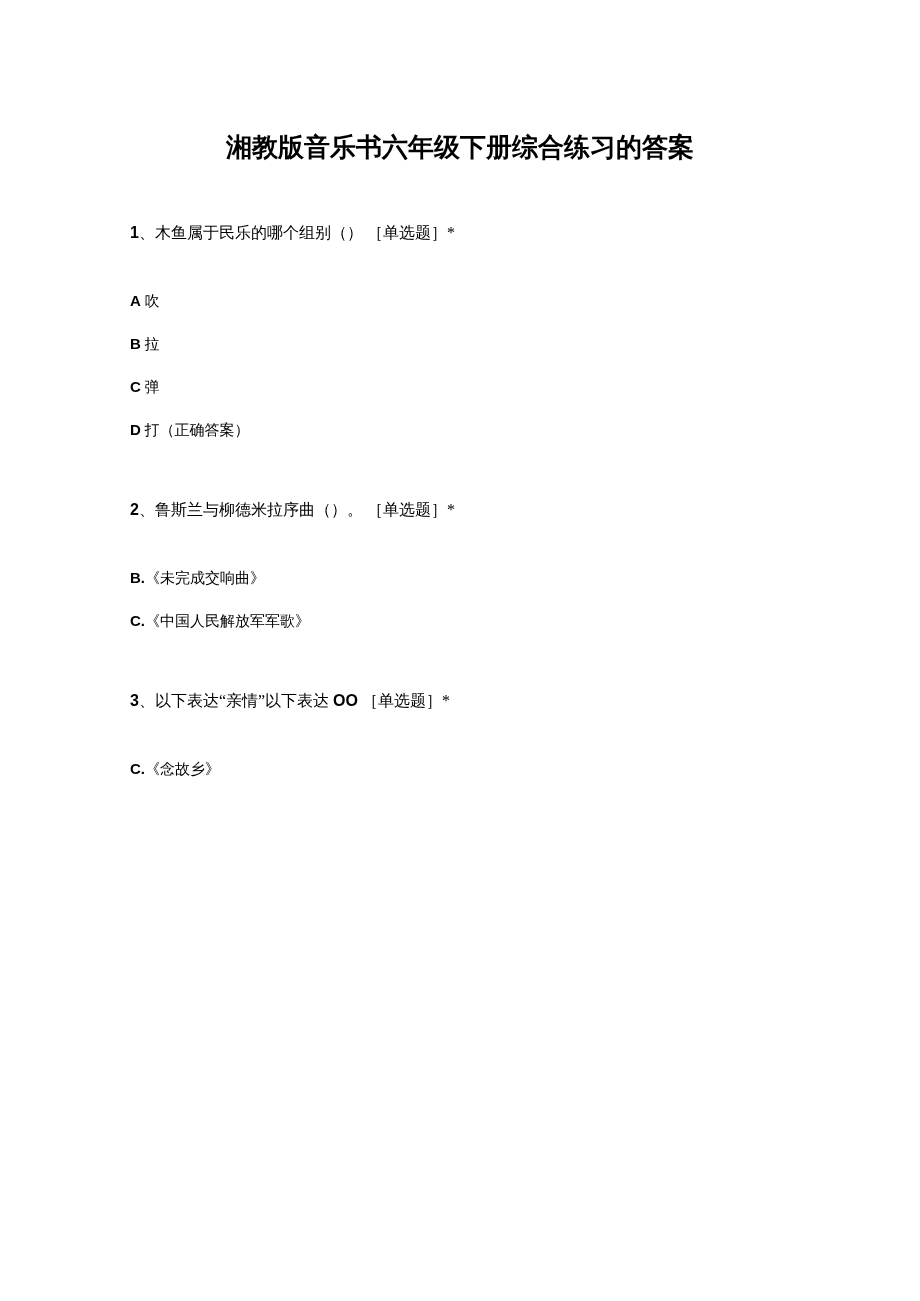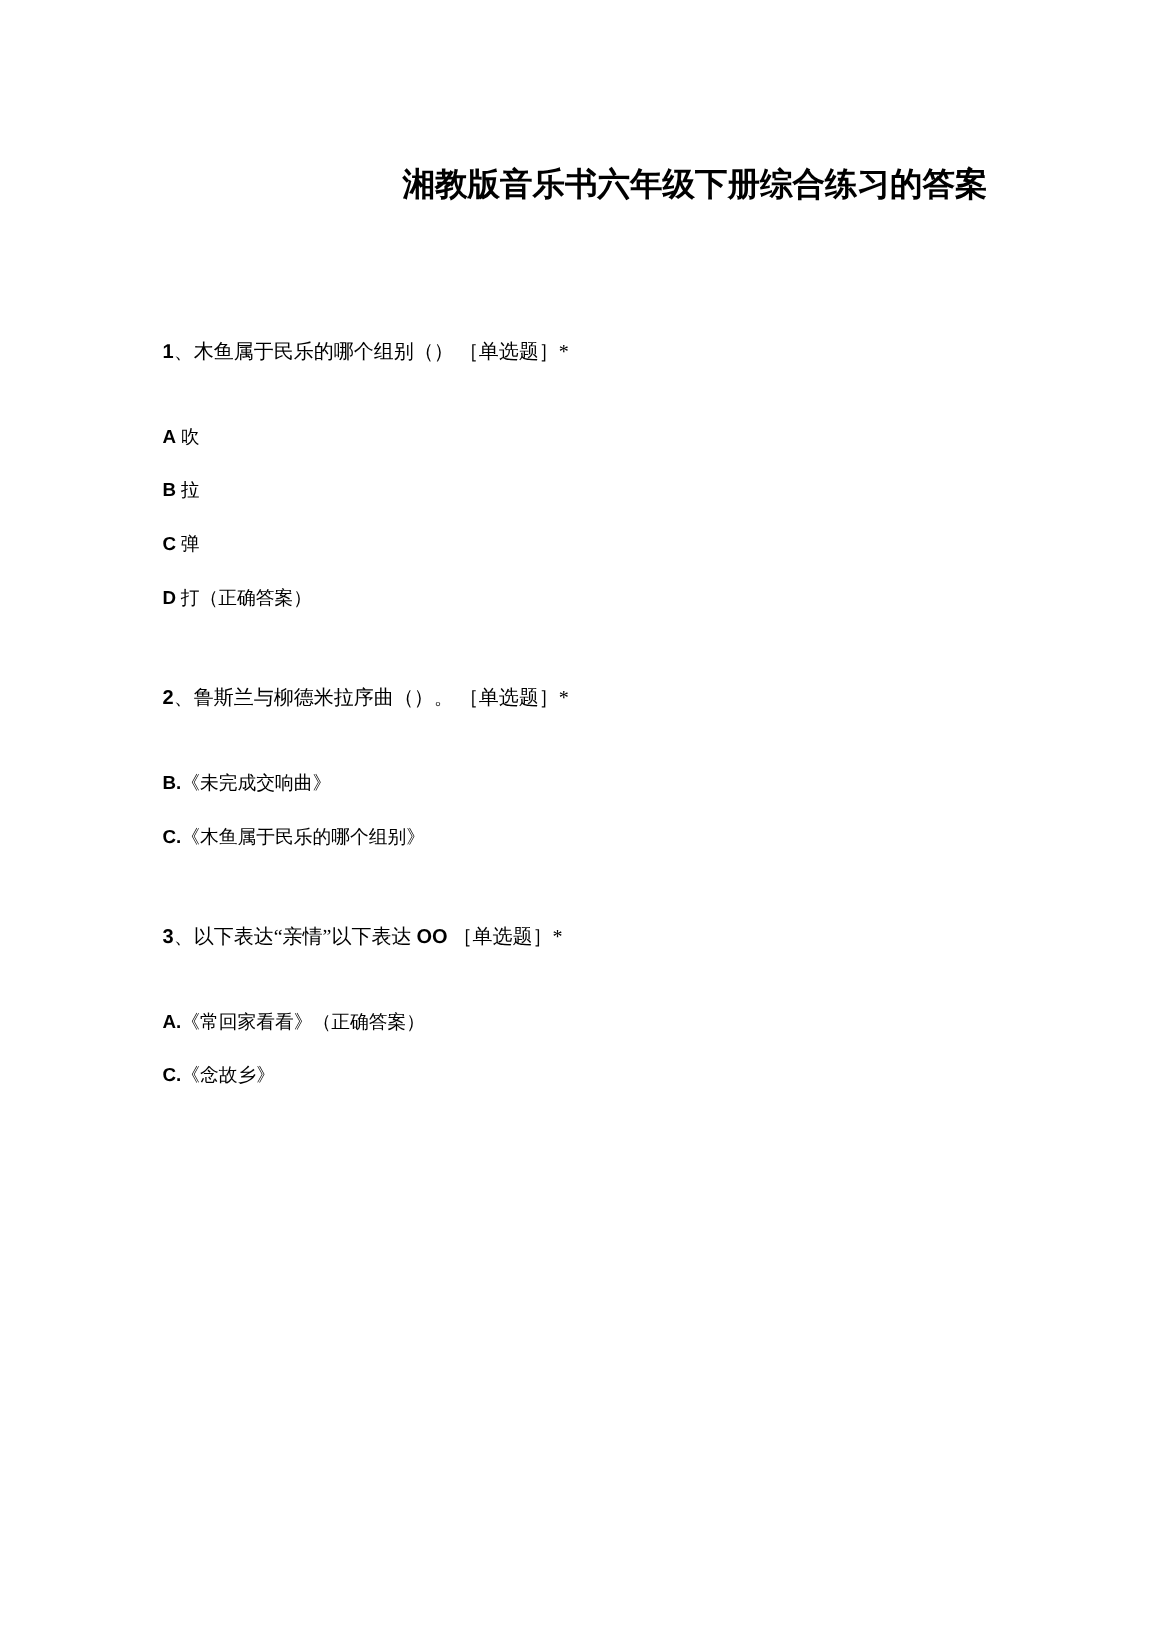--- a/index.html
+++ b/index.html
@@ -7,26 +7,26 @@
     padding: 0;
     background: #ffffff;
     font-family: "SimSun", "宋体", serif;
     width: 920px;
   }
   .page {
     padding: 130px 130px 60px 130px;
     box-sizing: border-box;
   }
   .title {
-    text-align: right;
+    text-align: center;
     font-family: "SimHei", "黑体", sans-serif;
     font-weight: bold;
     font-size: 26px;
     color: #000;
-    margin-bottom: 106px;
+    margin-bottom: 58px;
   }
   .question {
     margin-bottom: 60px;
     margin-top: 40px;
   }
   .q-stem {
     font-size: 16px;
     color: #000;
     margin-bottom: 48px;
   }
@@ -82,30 +82,27 @@
 
   <div class="question">
     <div class="q-stem">
       <span class="q-num">2</span><span class="cn">、鲁斯兰与柳德米拉序曲（）。</span>
       <span class="q-tag">［单选题］*</span>
     </div>
     <div class="option">
       <span class="opt-letter-bold">B.</span><span class="cn">《未完成交响曲》</span>
     </div>
     <div class="option">
-      <span class="opt-letter-bold">C.</span><span class="cn">《木鱼属于民乐的哪个组别》</span>
+      <span class="opt-letter-bold">C.</span><span class="cn">《中国人民解放军军歌》</span>
     </div>
   </div>
 
   <div class="question">
     <div class="q-stem">
       <span class="q-num">3</span><span class="cn">、以下表达“亲情”以下表达 </span><span class="opt-letter-bold">OO</span>
       <span class="q-tag">［单选题］*</span>
     </div>
     <div class="option">
-      <span class="opt-letter-bold">A.</span><span class="cn">《常回家看看》（正确答案）</span>
-    </div>
-    <div class="option">
       <span class="opt-letter-bold">C.</span><span class="cn">《念故乡》</span>
     </div>
   </div>
 
 </div>
 
 </body></html>

